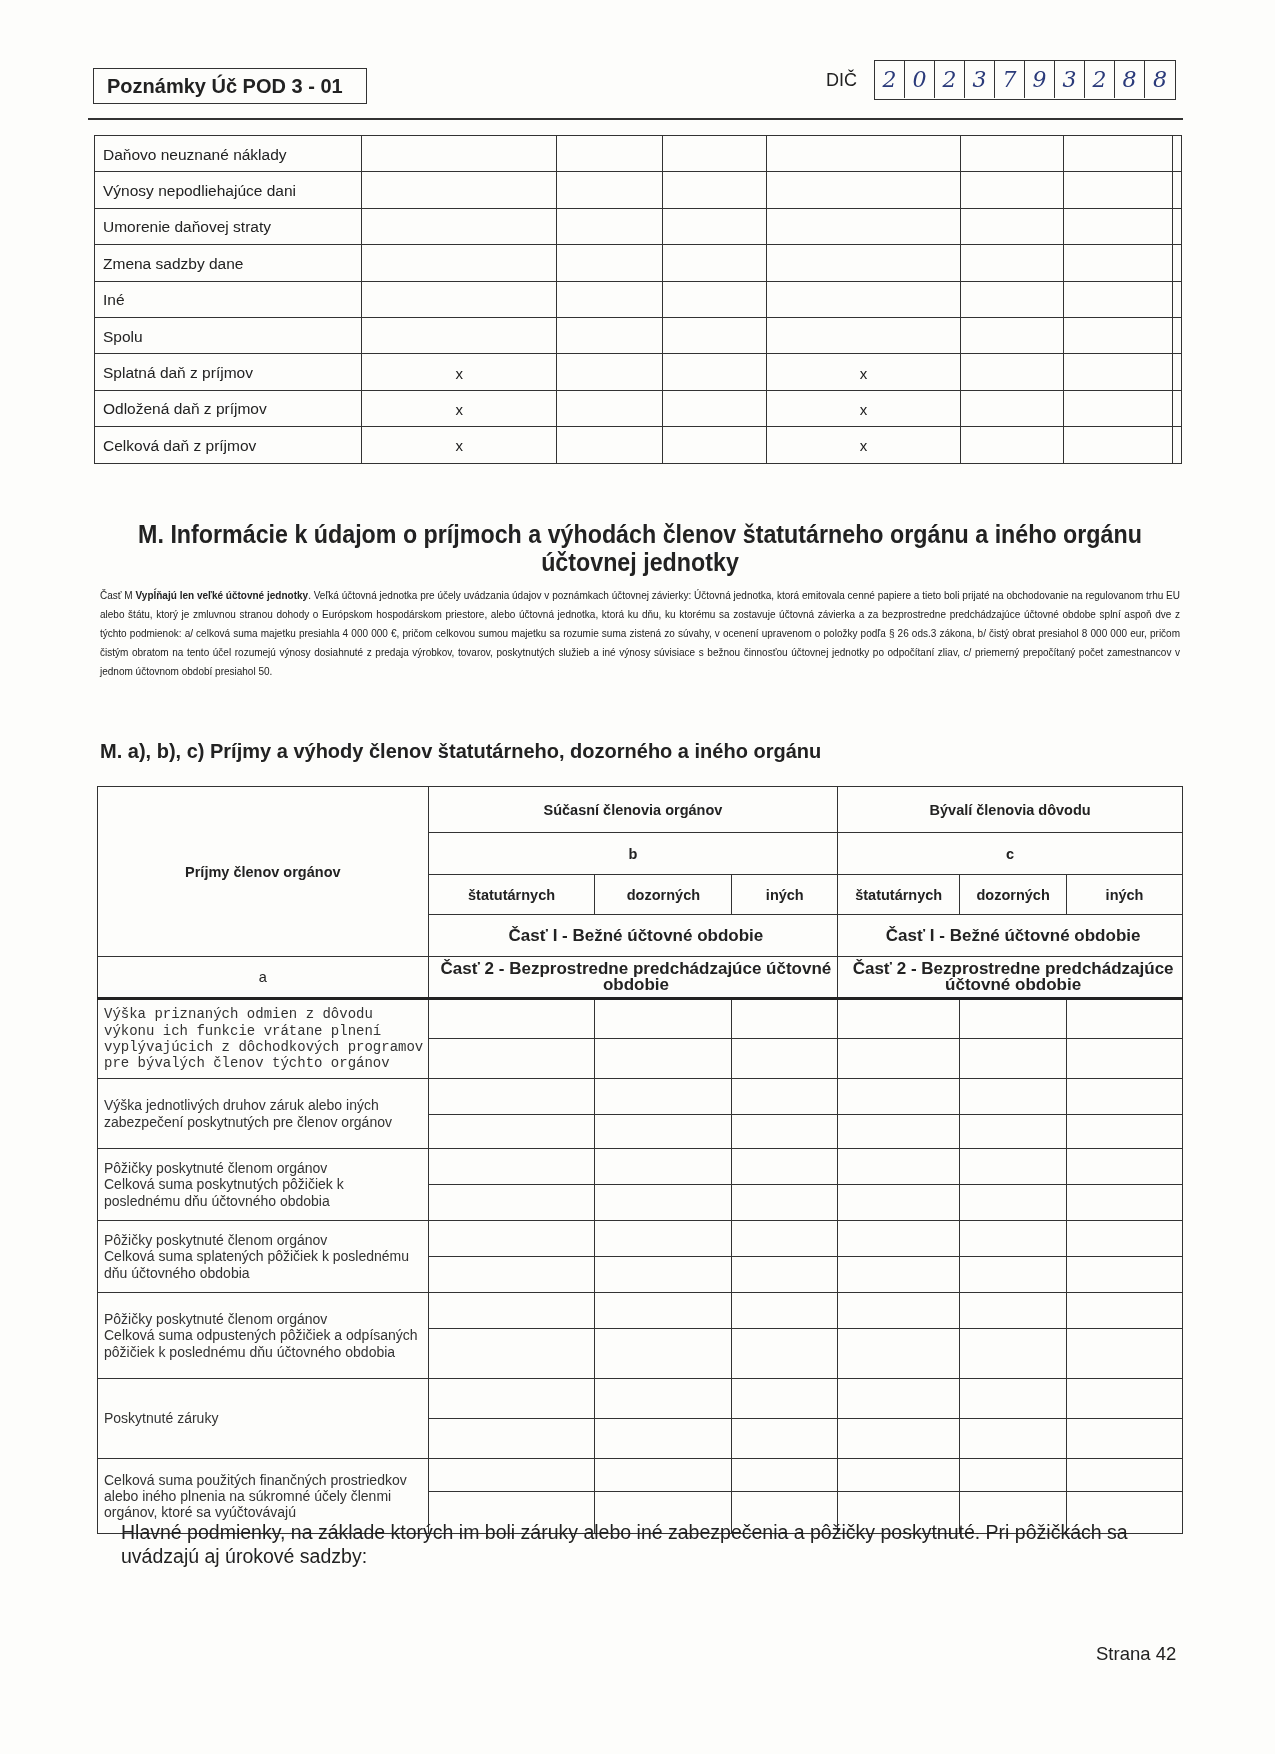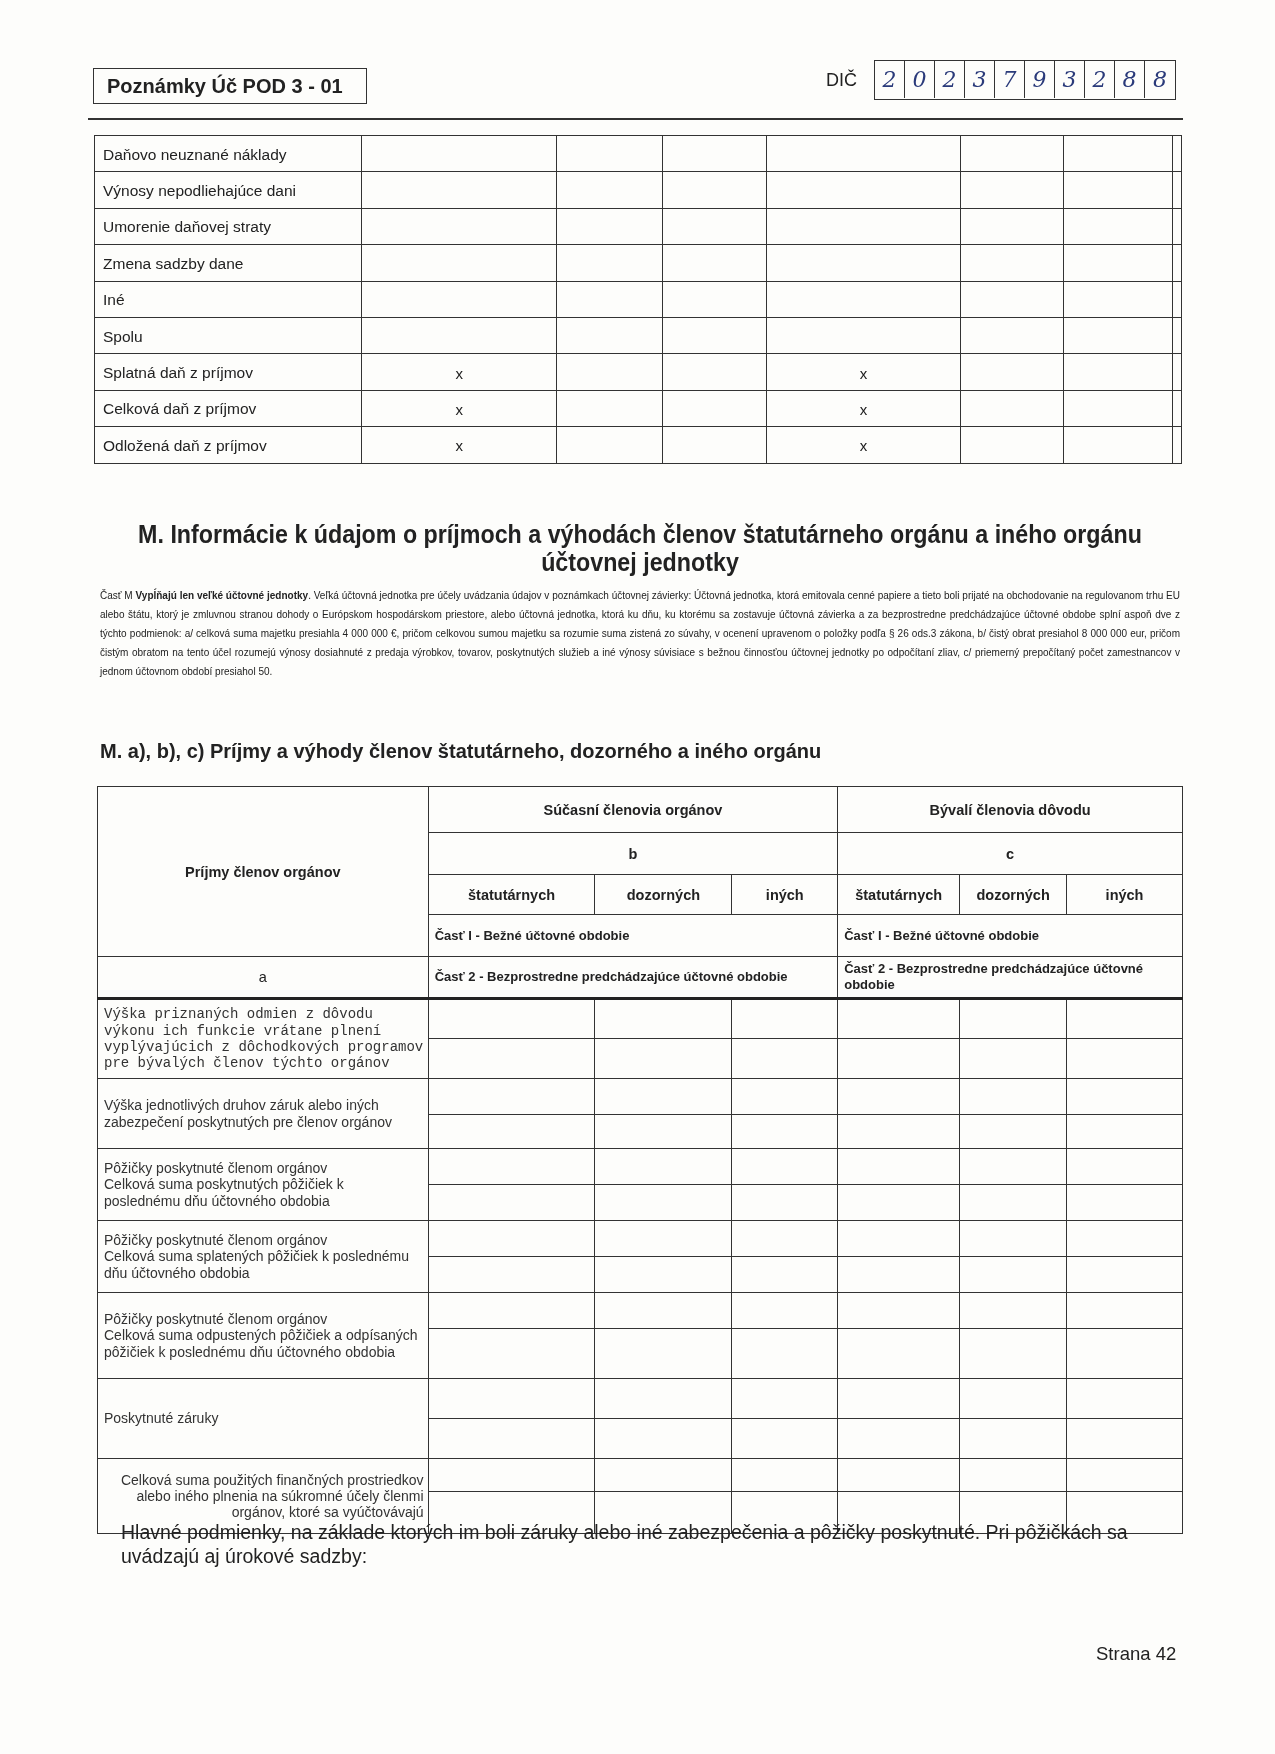--- a/index.html
+++ b/index.html
@@ -25,21 +25,21 @@
     
     .m-title { left: 100px; top: 520px; width: 1080px; font-size: 25px; font-weight: bold; text-align: center; line-height: 28px; font-family: "Liberation Sans", sans-serif; transform: scaleX(0.93); transform-origin: center top; }
     .m-para { left: 100px; top: 586px; width: 1080px; font-size: 10px; line-height: 19px; text-align: justify; }
     .m-para b { font-weight: bold; }
     .m-subtitle { left: 100px; top: 740px; font-size: 20px; font-weight: bold; }
 
     
     .income-table { left: 97px; top: 786px; width: 1086px; }
     .income-table td { border: 1.3px solid #333; font-size: 14.5px; vertical-align: middle; }
     .income-table .hdr { font-weight: bold; text-align: center; }
-    .income-table .hdr-left { font-weight: bold; text-align: left; padding-left: 6px; font-size: 13px; line-height: 16px; }
+    .income-table .hdr-left { font-weight: bold; text-align: center; padding-left: 6px; font-size: 17px; line-height: 16px; }
     .income-table .lbl { font-size: 14px; line-height: 16.3px; padding: 2px 4px 2px 6px; text-align: left; color: #333; }
     .income-table .thick-bottom { border-bottom: 3px solid #222; }
 
     .conditions { left: 100px; top: 1520px; width: 1090px; font-size: 19.5px; line-height: 24px; margin-left: 21px; }
     .page-num { left: 1096px; top: 1643px; font-size: 18.5px; }
   </style>
 </head>
 <body>
 
 <div class="abs doc-id-box">Poznámky Úč POD 3 - 01</div>
@@ -133,31 +133,31 @@
         <td>Splatná daň z príjmov</td>
         <td class="x">x</td>
         <td></td>
         <td></td>
         <td class="x">x</td>
         <td></td>
         <td></td>
         <td></td>
       </tr>
       <tr>
+        <td>Odložená daň z príjmov</td>
+        <td class="x">x</td>
+        <td></td>
+        <td></td>
+        <td class="x">x</td>
+        <td></td>
+        <td></td>
+        <td></td>
+      </tr>
+      <tr>
         <td>Celková daň z príjmov</td>
-        <td class="x">x</td>
-        <td></td>
-        <td></td>
-        <td class="x">x</td>
-        <td></td>
-        <td></td>
-        <td></td>
-      </tr>
-      <tr>
-        <td>Odložená daň z príjmov</td>
         <td class="x">x</td>
         <td></td>
         <td></td>
         <td class="x">x</td>
         <td></td>
         <td></td>
         <td></td>
       </tr>
     </tbody>
 </table>
@@ -304,21 +304,21 @@
       </tr>
       <tr>
         <td style="height: 40px;"></td>
         <td style="height: 40px;"></td>
         <td style="height: 40px;"></td>
         <td style="height: 40px;"></td>
         <td style="height: 40px;"></td>
         <td style="height: 40px;"></td>
       </tr>
       <tr>
-        <td class="lbl" rowspan="2" style="white-space: pre-line; text-align: right;">Celková suma použitých finančných prostriedkov alebo iného plnenia na súkromné účely členmi orgánov, ktoré sa vyúčtovávajú</td>
+        <td class="lbl" rowspan="2" style="white-space: pre-line;">Celková suma použitých finančných prostriedkov alebo iného plnenia na súkromné účely členmi orgánov, ktoré sa vyúčtovávajú</td>
         <td style="height: 33px;"></td>
         <td style="height: 33px;"></td>
         <td style="height: 33px;"></td>
         <td style="height: 33px;"></td>
         <td style="height: 33px;"></td>
         <td style="height: 33px;"></td>
       </tr>
       <tr>
         <td style="height: 42px;"></td>
         <td style="height: 42px;"></td>

